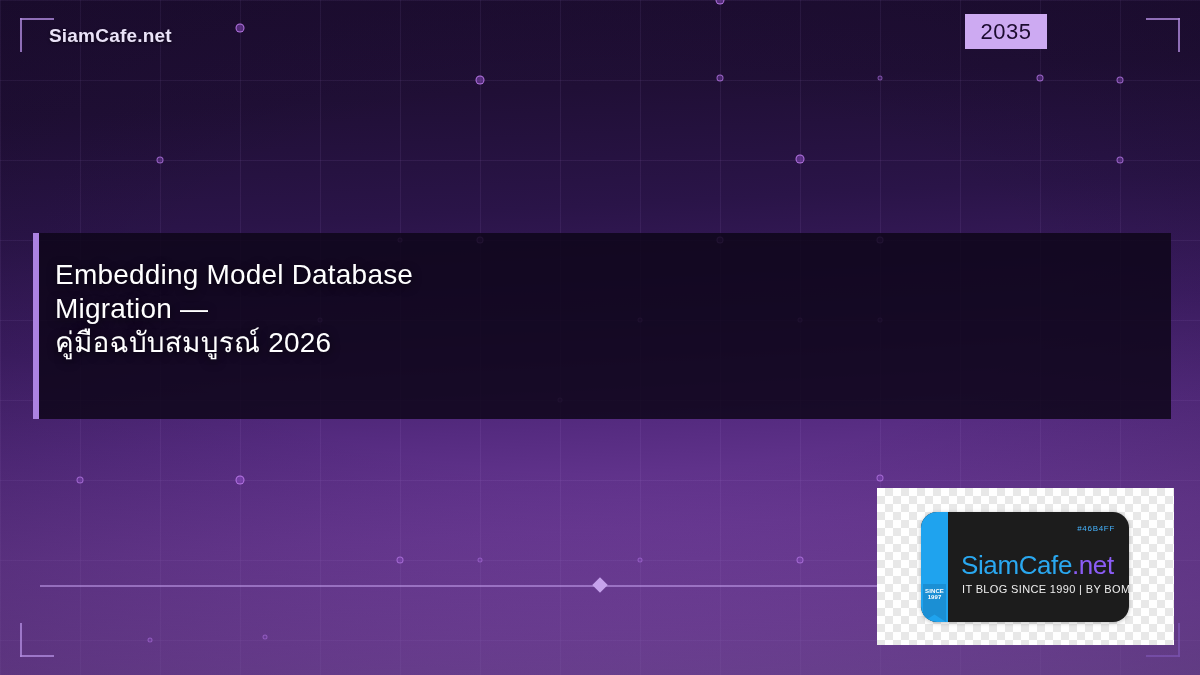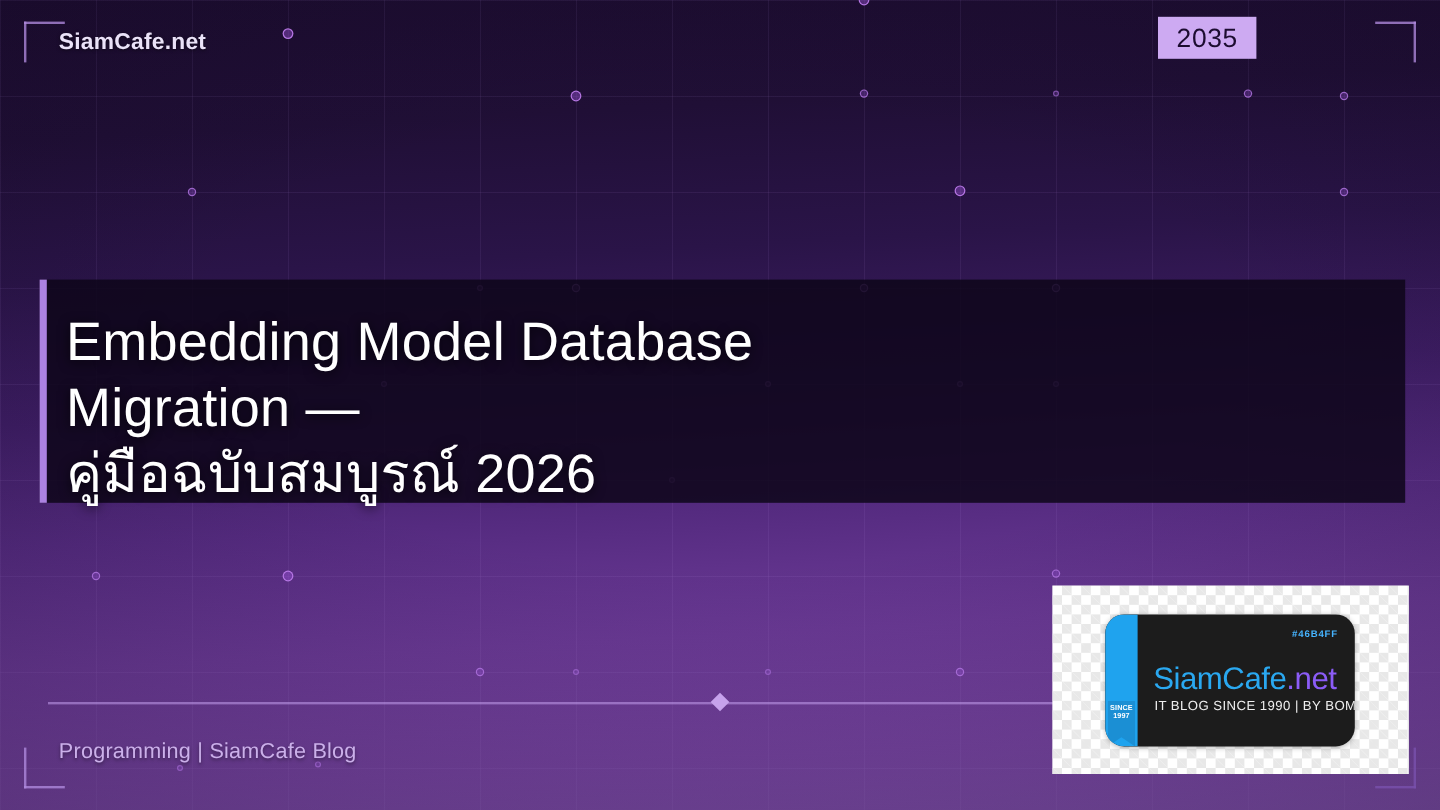--- a/index.html
+++ b/index.html
@@ -80,21 +80,21 @@
   }
   .title-accent {
     position:absolute; left:33px; top:233px;
     width:6px; height:186px;
     background:#ac82e2;
   }
   .title-text {
     position:absolute; left:55px; top:258px;
     width:1100px;
     color:#ffffff;
-    font-size:45px; line-height:1.22; font-weight:normal;
+    font-size:28px; line-height:1.22; font-weight:normal;
     letter-spacing:.2px;
     text-shadow:0 2px 10px rgba(0,0,0,.75);
     white-space:pre-line;
   }
 
   
   .divider {
     position:absolute; left:40px; top:585px; width:1120px; height:1.6px;
     background:rgba(196,160,238,.55);
   }
@@ -134,21 +134,21 @@
   .logo-ribbon {
     position:absolute; left:2px; top:72px; width:23px; height:38px;
     background:#1b8fd4;
     clip-path:polygon(0 0,100% 0,100% 100%,50% 80%,0 100%);
     display:flex; flex-direction:column; align-items:center; justify-content:flex-start;
     padding-top:4px; line-height:1.05;
   }
   .logo-ribbon span { color:#fff; font-size:6px; font-weight:bold; letter-spacing:.1px; }
   .hexcode {
     position:absolute; right:14px; top:12px;
-    color:#46B4FF; font-size:8px; font-weight:bold; letter-spacing:.7px;margin-left:32px;
+    color:#46B4FF; font-size:8px; font-weight:normal; letter-spacing:.7px;margin-left:32px;
   }
   .logo-wordmark {
     position:absolute; left:40px; top:38px;
     font-size:26px; letter-spacing:-.4px; white-space:nowrap;
   }
   .logo-wordmark .blue { color:#2aa8f0; }
   .logo-wordmark .white { color:#8b5cf6; }
   .logo-tagline {
     position:absolute; left:41px; top:71px;
     color:#efefef; font-size:11px; letter-spacing:.35px; white-space:nowrap;
@@ -216,21 +216,20 @@
   </div>
 
   <div class="title-band"></div>
   <div class="title-accent"></div>
   <h1 class="title-text">Embedding Model Database
 Migration —
 คู่มือฉบับสมบูรณ์ 2026</h1>
 
   <div class="divider"></div>
   <div class="diamond"></div>
-  <div class="footer-text">Programming | SiamCafe Blog</div>
 
   <div class="logo-card">
     <div class="logo-inner">
       <div class="logo-stripe"></div>
       <div class="logo-ribbon">
         <span>SINCE</span>
         <span>1997</span>
       </div>
       <div class="hexcode">#46B4FF</div>
       <div class="logo-wordmark">

